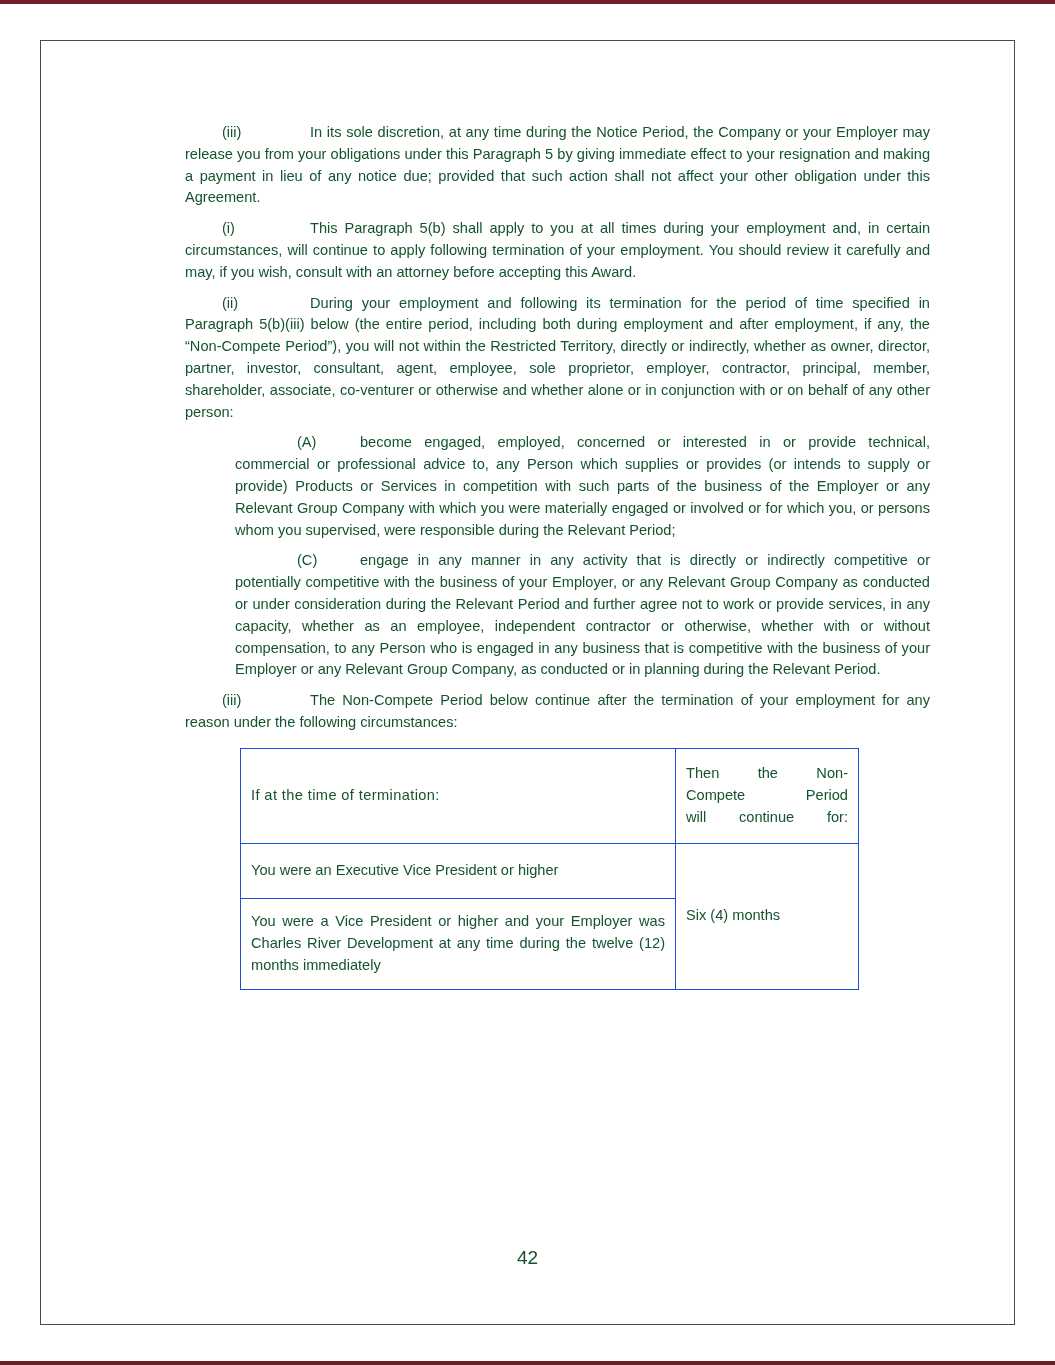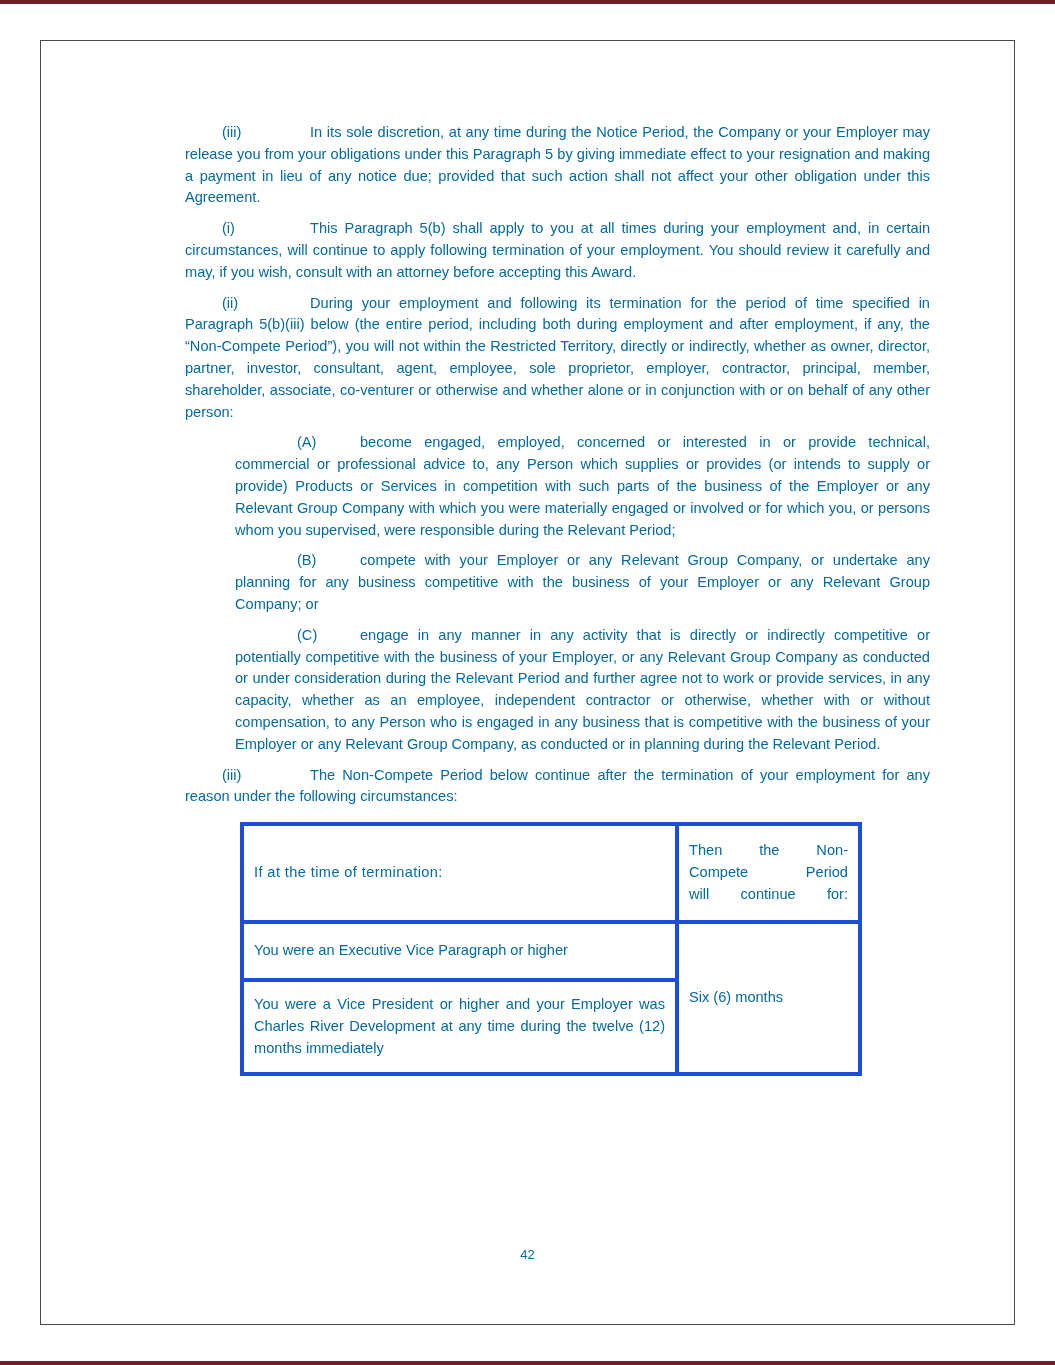--- a/index.html
+++ b/index.html
@@ -3,21 +3,21 @@
 <meta charset="utf-8">
 <style>
   html,body { margin:0; padding:0; background:#ffffff; }
   .page {
     position: relative;
     width: 1055px;
     height: 1365px;
     background: #ffffff;
     overflow: hidden;
     font-family: "Liberation Sans", "DejaVu Sans", sans-serif;
-    color: #0369a1;
+    color: #14532d;
   }
   .edge-strip-top, .edge-strip-bottom {
     position: absolute; left: 0; right: 0; height: 4px;
     background: #6e1f2a;
   }
   .edge-strip-top { top: 0; }
   .edge-strip-bottom { bottom: 0; }
   .page-border {
     position: absolute;
     left: 40px; top: 40px;
@@ -47,41 +47,41 @@
 
   .term-table {
     border-collapse: collapse;
     margin: 14px 0 0 55px;
     table-layout: fixed;
     width: 618px;
     font-size: 14.6px;
     line-height: 21.8px;
   }
   .term-table td {
-    border: 4px solid #1d4ed8;
+    border: 1px solid #1d4ed8;
     vertical-align: middle;
     padding: 6px 10px;
   }
   .hdr-left { height: 82px; letter-spacing: 0.4px; margin-top: 45px; }
   .hdr-right-text {
     white-space: pre-line;
     text-align: justify;
     text-align-last: justify;
   }
   .row1-left { height: 42px; }
   .row2-left { height: 78px; vertical-align: top; text-align: justify; margin-left: 21px; }
   .clip { max-height: 67px; overflow: hidden; }
   .merged-right { vertical-align: middle; }
 
   .page-num {
     position: absolute;
     top: 1247px;
     left: 0; right: 0;
     text-align: center;
-    font-size: 13px;
+    font-size: 19px;
   }
 </style>
 </head>
 <body>
 
 <div class="page">
   <div class="edge-strip-top"></div>
   <div class="edge-strip-bottom"></div>
   <div class="page-border"></div>
 
@@ -89,21 +89,20 @@
 
     <p class="para p-main"><span class="plabel w-main">(iii)</span><span>In its sole discretion, at any time during the Notice Period, the Company or your Employer may release you from your obligations under this Paragraph 5 by giving immediate effect to your resignation and making a payment in lieu of any notice due; provided that such action shall not affect your other obligation under this Agreement.</span></p>
 
 
     <p class="para p-main"><span class="plabel w-main">(i)</span><span>This Paragraph 5(b) shall apply to you at all times during your employment and, in certain circumstances, will continue to apply following termination of your employment. You should review it carefully and may, if you wish, consult with an attorney before accepting this Award.</span></p>
 
     <p class="para p-main"><span class="plabel w-main">(ii)</span><span>During your employment and following its termination for the period of time specified in Paragraph 5(b)(iii) below (the entire period, including both during employment and after employment, if any, the “Non-Compete Period”), you will not within the Restricted Territory, directly or indirectly, whether as owner, director, partner, investor, consultant, agent, employee, sole proprietor, employer, contractor, principal, member, shareholder, associate, co-venturer or otherwise and whether alone or in conjunction with or on behalf of any other person:</span></p>
 
     <p class="para p-sub"><span class="plabel w-sub">(A)</span><span>become engaged, employed, concerned or interested in or provide technical, commercial or professional advice to, any Person which supplies or provides (or intends to supply or provide) Products or Services in competition with such parts of the business of the Employer or any Relevant Group Company with which you were materially engaged or involved or for which you, or persons whom you supervised, were responsible during the Relevant Period;</span></p>
 
-    <p class="para p-sub"><span class="plabel w-sub">(B)</span><span>compete with your Employer or any Relevant Group Company, or undertake any planning for any business competitive with the business of your Employer or any Relevant Group Company; or</span></p>
 
     <p class="para p-sub"><span class="plabel w-sub">(C)</span><span>engage in any manner in any activity that is directly or indirectly competitive or potentially competitive with the business of your Employer, or any Relevant Group Company as conducted or under consideration during the Relevant Period and further agree not to work or provide services, in any capacity, whether as an employee, independent contractor or otherwise, whether with or without compensation, to any Person who is engaged in any business that is competitive with the business of your Employer or any Relevant Group Company, as conducted or in planning during the Relevant Period.</span></p>
 
     <p class="para p-main"><span class="plabel w-main">(iii)</span><span>The Non-Compete Period below continue after the termination of your employment for any reason under the following circumstances:</span></p>
 
     <table class="term-table">
       <colgroup>
         <col style="width:435px">
         <col style="width:183px">
       </colgroup>
@@ -113,24 +112,24 @@
               <div>If at the time of termination:</div>
             </td>
           <td>
               <div class="hdr-right-text">Then the Non-
 Compete Period
 will continue for:</div>
             </td>
         </tr>
         <tr>
           <td class="row1-left">
-              <div>You were an Executive Vice Paragraph or higher</div>
+              <div>You were an Executive Vice President or higher</div>
             </td>
           <td class="merged-right" rowspan="2">
-              <div>Six (6) months</div>
+              <div>Six (4) months</div>
             </td>
         </tr>
         <tr>
           <td class="row2-left">
               <div class="clip">You were a Vice President or higher and your Employer was Charles River Development at any time during the twelve (12) months immediately</div>
             </td>
         </tr>
       </tbody>
     </table>
 

